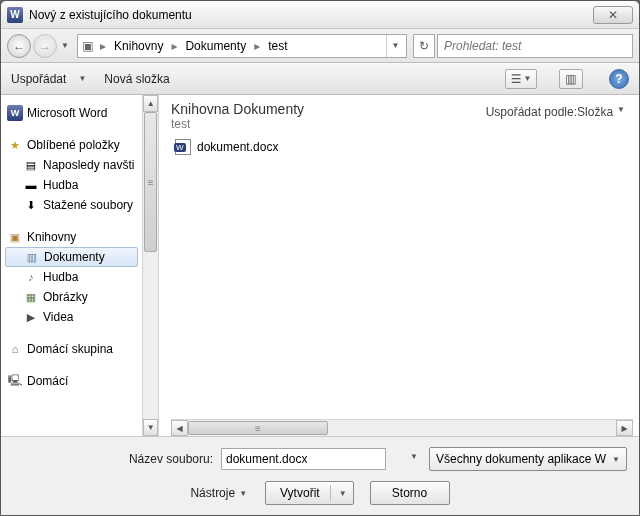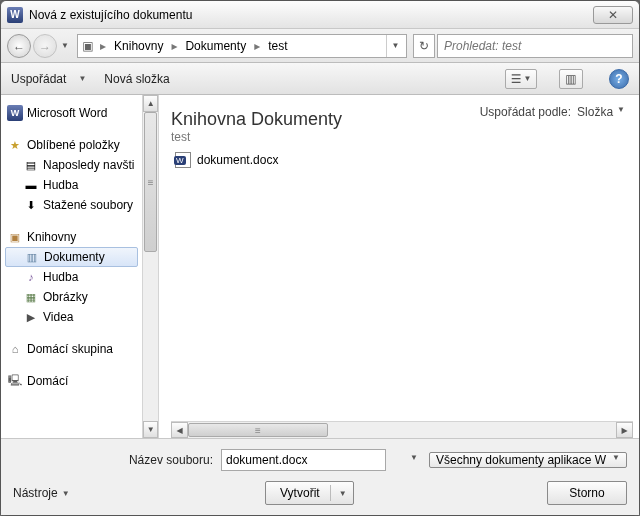--- a/index.html
+++ b/index.html
@@ -42,57 +42,57 @@
   .ico-home { color:#707070; }
   .ico-pc { color:#606060; }
   .ico-word2 { width:16px; height:16px; background:linear-gradient(#6a7db4,#2a3f76); border-radius:2px; color:#fff; font-size:9px; font-weight:bold; display:flex; align-items:center; justify-content:center; }
   .side-outer { width:158px; position:relative; border-right:1px solid #d4d4d4; display:flex; }
   .side-scroll { width:17px; background:#efefef; display:flex; flex-direction:column; border-left:1px solid #d4d4d4; }
   .side-scroll .sbtn { height:17px; background:linear-gradient(#fdfdfd,#e0e0e0); border:1px solid #bcbcbc; display:flex; align-items:center; justify-content:center; font-size:8px; color:#555; }
   .side-scroll .strk { flex:1; position:relative; }
   .side-scroll .sthumb { position:absolute; left:1px; right:1px; top:0; height:140px; background:linear-gradient(#e8e8e8,#cfcfcf); border:1px solid #aaa; border-radius:2px; display:flex; align-items:center; justify-content:center; color:#888; font-size:10px; }
   .main { flex:1; display:flex; flex-direction:column; overflow:hidden; padding:6px 6px 0 12px; }
   .main-head { display:flex; align-items:flex-start; justify-content:space-between; padding-right:8px; }
-  .lib-title { font-size:18px; color:#333;margin-top:8px; }
+  .lib-title { font-size:14px; color:#333; }
   .lib-sub { color:#777; }
-  .arrange { display:flex; align-items:center; gap:6px; color:#444; margin-top:4px; }
+  .arrange { display:flex; align-items:center; color:#444; margin-top:4px; }
   .arrange .val { display:flex; align-items:flex-start; gap:4px; }
   .col-header { margin-top:10px; height:22px; background:linear-gradient(#fafafa,#ececec); border:1px solid #d8d8d8; display:flex; align-items:center; padding:0 6px; color:#333; justify-content:space-between; }
   .col-header .sort { color:#888; font-size:9px; }
   .file-list { flex:1; padding:6px 0; overflow:auto; }
   .file-row { display:flex; align-items:center; gap:6px; height:20px; padding:0 4px; }
   .file-doc-ico { width:16px; height:16px; background:#fff; border:1px solid #888; position:relative; }
   .file-doc-ico::before { content:"W"; position:absolute; left:-2px; top:3px; font-size:8px; background:#2a3f76; color:#fff; padding:0 2px; border-radius:2px; }
   .hscroll { height:17px; background:#efefef; border-top:1px solid #d4d4d4; display:flex; }
   .hscroll .hbtn { width:17px; background:linear-gradient(#fdfdfd,#e0e0e0); border:1px solid #bcbcbc; display:flex; align-items:center; justify-content:center; font-size:8px; color:#555; }
   .hscroll .htrk { flex:1; position:relative; }
   .hscroll .hthumb { position:absolute; top:1px; bottom:1px; left:0; width:140px; background:linear-gradient(#e8e8e8,#cfcfcf); border:1px solid #aaa; border-radius:2px; display:flex; align-items:center; justify-content:center; color:#888; font-size:10px; }
   .footer { background:#f0f0f0; border-top:1px solid #c8c8c8; padding:10px 12px; display:flex; flex-direction:column; gap:10px; }
   .footer-row { display:flex; align-items:center; gap:8px; }
   .footer-row .lab { width:200px; text-align:right; color:#222; }
   .footer-row input.fname { flex:0 0 190px; height:22px; border:1px solid #a8a8a8; padding:0 4px; background:#fff; }
   .footer-row .fname-wrap { position:relative; flex:0 0 200px; }
   .footer-row .fname-wrap .dd { position:absolute; right:3px; top:4px; color:#555; font-size:8px; }
-  .filter { flex:1; height:16px; border:1px solid #8a8a8a; border-radius:2px; background:linear-gradient(#fdfdfd,#e8e8e8); display:flex; align-items:flex-start; padding:0 6px; justify-content:space-between; }
-  .footer-row.bot { justify-content:space-between; }
+  .filter { flex:1; height:24px; border:1px solid #8a8a8a; border-radius:2px; background:linear-gradient(#fdfdfd,#e8e8e8); display:flex; align-items:center; padding:0 6px; justify-content:space-between; }
+  .footer-row.bot { justify-content:center; }
   .sm-dd { display:flex; align-items:center; gap:4px; color:#222; }
   .btn { height:24px; border:1px solid #8a8a8a; border-radius:2px; background:linear-gradient(#fdfdfd,#e4e4e4); padding:0 14px; display:flex; align-items:center; justify-content:center; gap:4px; }
   .btn.split { padding-right:6px; }
   .btn.split .sep { width:1px; height:16px; background:#bbb; margin:0 4px 0 6px; }
   .dn-tri { font-size:8px; color:#555; }
 </style>
 </head>
 <body>
 
 <div class="window">
 
   <div class="titlebar">
     <div class="title-left">
       <div class="word-icon">W</div>
-      <span>Nová z existujícího dokumentu</span>
+      <span>Nový z existujícího dokumentu</span>
     </div>
     <div class="close">
       <span>✕</span>
     </div>
   </div>
 
   <div class="navbar">
     <div class="nav-btn">
       <span>←</span>
     </div>

